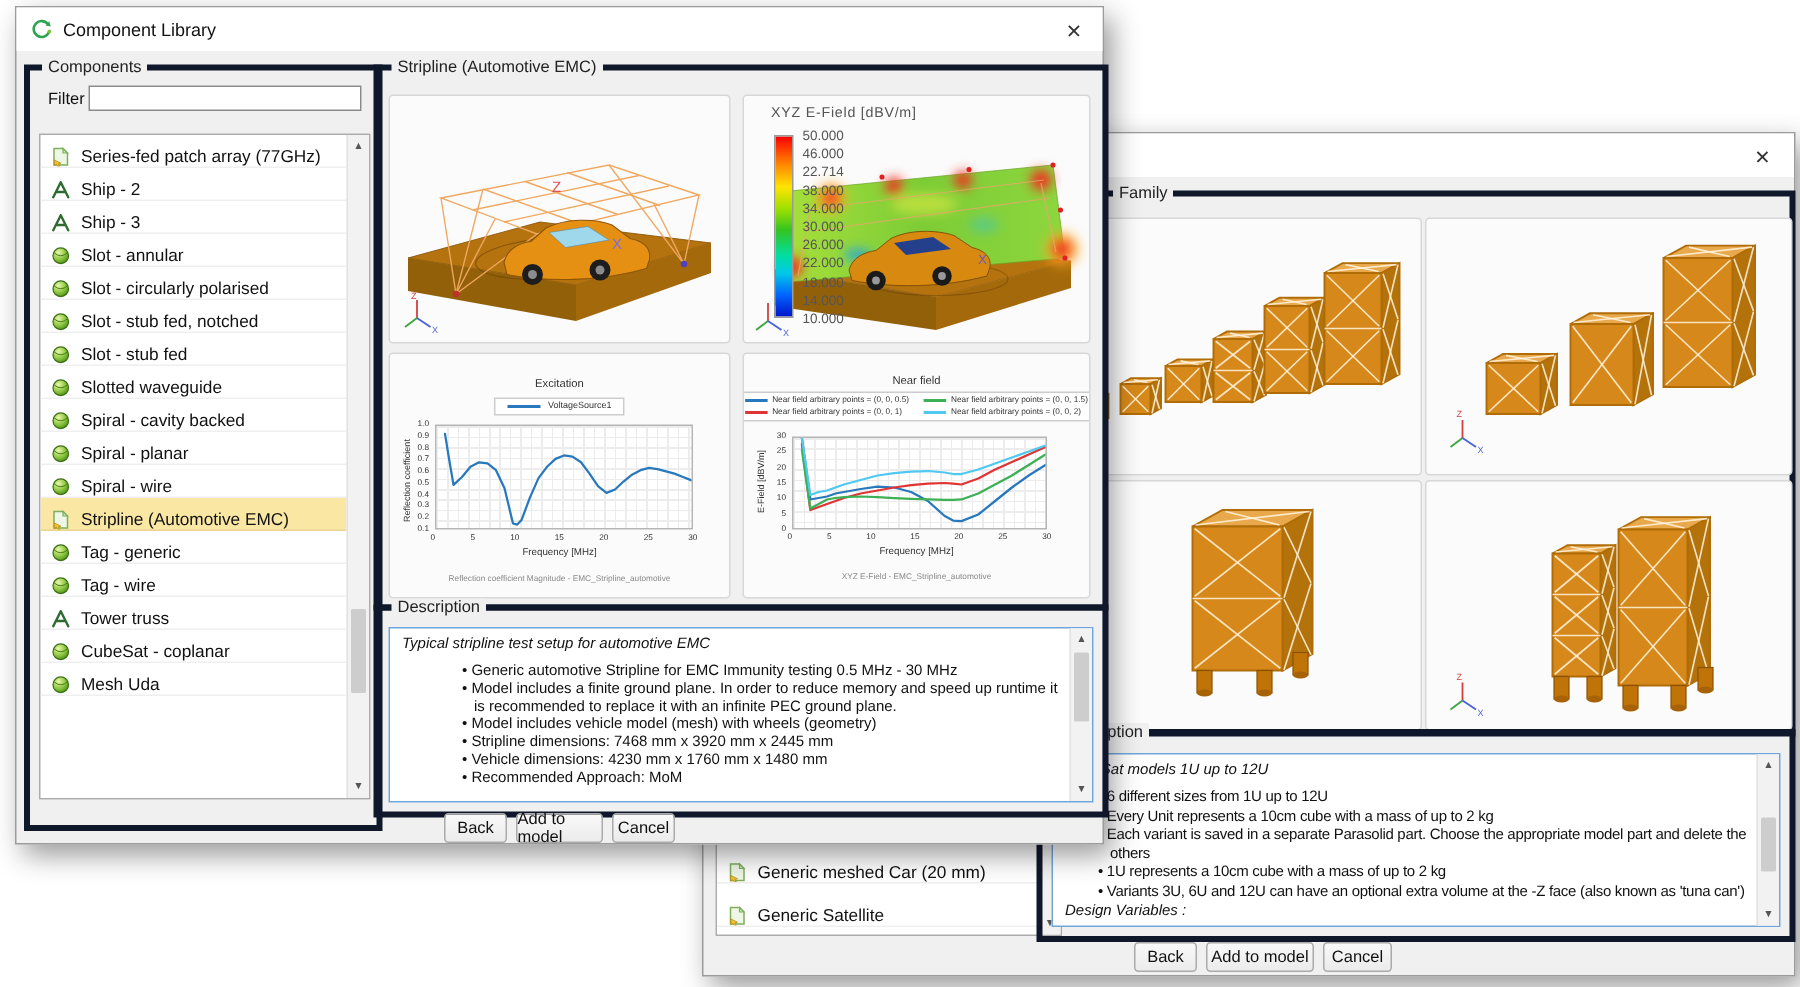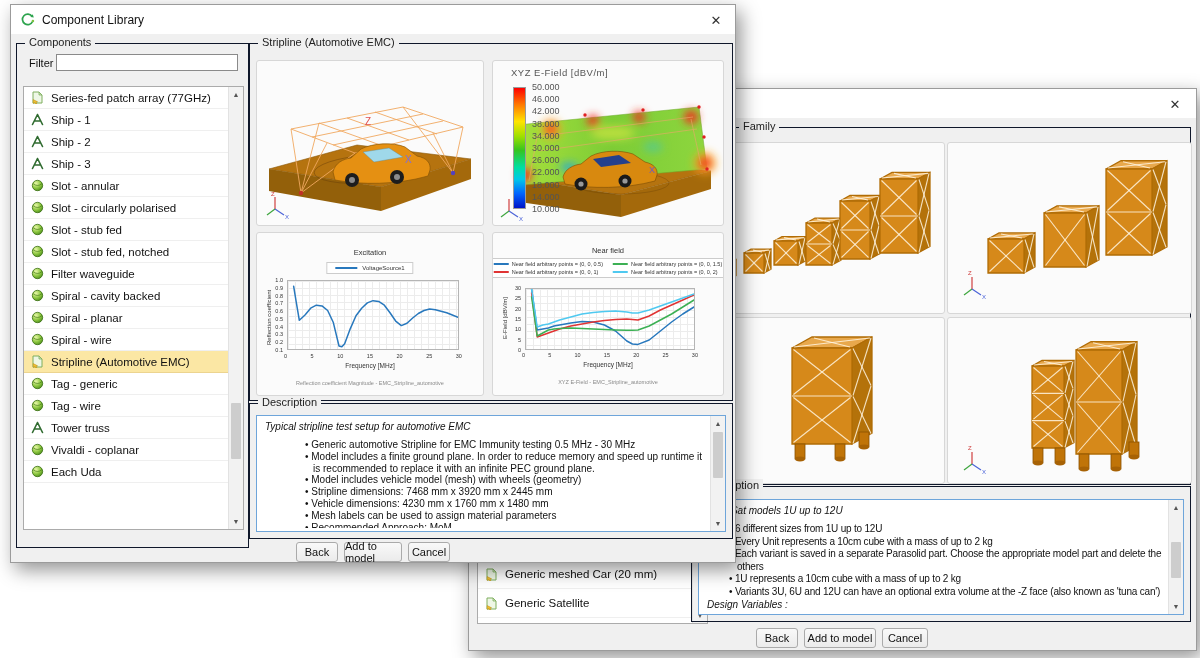--- a/index.html
+++ b/index.html
@@ -1,26 +1,26 @@
 <!DOCTYPE html>
 <html><head>
 <meta charset="utf-8">
 <style>
   html,body{margin:0;padding:0;width:1200px;height:658px;background:#ffffff;overflow:hidden;
     font-family:"Liberation Sans",sans-serif;-webkit-font-smoothing:antialiased;}
   .window{position:absolute;background:#f0f0f0;border:1px solid #9b9b9b;box-shadow:5px 7px 18px rgba(0,0,0,.42);}
   .titlebar{position:absolute;left:0;top:0;right:0;height:29px;background:#ffffff;display:flex;align-items:center;padding-left:9px;gap:7px;box-sizing:border-box;}
   .title{font-size:12px;color:#111;}
   .close-btn{position:absolute;top:5px;width:24px;height:20px;display:flex;align-items:center;justify-content:center;font-size:13px;color:#333;cursor:default;}
-  .groupbox{position:absolute;border:1px solid #0f172a;}
+  .groupbox{position:absolute;border:4px solid #0f172a;}
   .gb-label{position:absolute;top:-8px;left:8px;background:#f0f0f0;padding:0 4px;font-size:11px;color:#222;white-space:nowrap;}
   .tile{position:absolute;background:#fbfbfb;border:1px solid #d7d7d7;border-radius:3px;overflow:hidden;text-decoration:underline;}
   .btn{position:absolute;height:20px;background:linear-gradient(#f9f9f9,#ebebeb);border:1px solid #aaaaaa;border-radius:3px;font-size:11px;color:#111;display:flex;align-items:center;justify-content:center;box-sizing:border-box;}
   .list{position:absolute;background:#fff;border:1px solid #ababab;overflow:hidden;}
-  .row{display:flex;align-items:center;gap:7px;height:22px;padding-left:7px;border-bottom:1px solid #efefef;font-size:11.5px;color:#111;box-sizing:border-box;}
+  .row{display:flex;align-items:flex-end;gap:7px;height:22px;padding-left:7px;border-bottom:1px solid #efefef;font-size:11.5px;color:#111;box-sizing:border-box;}
   .row.selected{background:#fbe7a4;border-bottom:1px solid #ecd490;}
   .row .icon{width:13px;height:13px;flex:0 0 13px;display:flex;}
   .sbv{position:absolute;top:0;bottom:0;width:15px;background:#f2f2f2;border-left:1px solid #e2e2e2;box-sizing:border-box;}
   .sb-btn{position:absolute;left:0;width:100%;height:15px;color:#555;font-size:7px;display:flex;align-items:center;justify-content:center;background:#f2f2f2;}
   .sb-thumb{position:absolute;left:2px;right:2px;background:#cdcdcd;border-radius:1px;}
   .desc-area{position:absolute;background:#fff;border:1px solid #6ea5da;box-sizing:border-box;}
   .desc-inner{position:absolute;left:8px;top:4px;bottom:3px;overflow:hidden;font-size:10px;color:#111;}
   .desc-intro{line-height:1.3;font-style:italic;}
   ul.bullets{margin:6px 0 0 40px;padding:0;list-style:none;line-height:1.18;}
   ul.bullets li{text-indent:-8px;padding-left:8px;}
@@ -333,36 +333,28 @@
               </svg>
             </span>
             <span>Series-fed patch array (77GHz)</span>
           </div>
           <div class="row">
             <span class="icon">
               <svg width="13" height="13" viewBox="0 0 13 13">
                 <path d="M6.5 1.5 L11.5 11.5 M6.5 1.5 L1.5 11.5 M3.4 8 H9.6" stroke="#2f6b2f" stroke-width="1.6" fill="none" stroke-linecap="round"></path>
               </svg>
             </span>
-            <span>Ship - 1</span>
+            <span>Ship - 2</span>
           </div>
           <div class="row">
             <span class="icon">
               <svg width="13" height="13" viewBox="0 0 13 13">
                 <path d="M6.5 1.5 L11.5 11.5 M6.5 1.5 L1.5 11.5 M3.4 8 H9.6" stroke="#2f6b2f" stroke-width="1.6" fill="none" stroke-linecap="round"></path>
               </svg>
             </span>
-            <span>Ship - 2</span>
-          </div>
-          <div class="row">
-            <span class="icon">
-              <svg width="13" height="13" viewBox="0 0 13 13">
-                <path d="M6.5 1.5 L11.5 11.5 M6.5 1.5 L1.5 11.5 M3.4 8 H9.6" stroke="#2f6b2f" stroke-width="1.6" fill="none" stroke-linecap="round"></path>
-              </svg>
-            </span>
             <span>Ship - 3</span>
           </div>
           <div class="row">
             <span class="icon">
               <svg width="13" height="13" viewBox="0 0 13 13">
                 <defs>
                   <radialGradient id="sg" cx="35%" cy="30%" r="75%">
                     <stop offset="0%" stop-color="#e8f8a8"></stop>
                     <stop offset="60%" stop-color="#8cc63f"></stop>
                     <stop offset="100%" stop-color="#4e8f1e"></stop>
@@ -397,53 +389,53 @@
                   <radialGradient id="sg" cx="35%" cy="30%" r="75%">
                     <stop offset="0%" stop-color="#e8f8a8"></stop>
                     <stop offset="60%" stop-color="#8cc63f"></stop>
                     <stop offset="100%" stop-color="#4e8f1e"></stop>
                   </radialGradient>
                 </defs>
                 <circle cx="6.5" cy="6.5" r="5.2" fill="url(#sg)" stroke="#3c7014" stroke-width="0.8"></circle>
                 <path d="M2 4.5 Q6.5 8.5 11 4.5" stroke="#3c7014" stroke-width="0.6" fill="none"></path>
               </svg>
             </span>
+            <span>Slot - stub fed, notched</span>
+          </div>
+          <div class="row">
+            <span class="icon">
+              <svg width="13" height="13" viewBox="0 0 13 13">
+                <defs>
+                  <radialGradient id="sg" cx="35%" cy="30%" r="75%">
+                    <stop offset="0%" stop-color="#e8f8a8"></stop>
+                    <stop offset="60%" stop-color="#8cc63f"></stop>
+                    <stop offset="100%" stop-color="#4e8f1e"></stop>
+                  </radialGradient>
+                </defs>
+                <circle cx="6.5" cy="6.5" r="5.2" fill="url(#sg)" stroke="#3c7014" stroke-width="0.8"></circle>
+                <path d="M2 4.5 Q6.5 8.5 11 4.5" stroke="#3c7014" stroke-width="0.6" fill="none"></path>
+              </svg>
+            </span>
             <span>Slot - stub fed</span>
           </div>
           <div class="row">
             <span class="icon">
               <svg width="13" height="13" viewBox="0 0 13 13">
                 <defs>
                   <radialGradient id="sg" cx="35%" cy="30%" r="75%">
                     <stop offset="0%" stop-color="#e8f8a8"></stop>
                     <stop offset="60%" stop-color="#8cc63f"></stop>
                     <stop offset="100%" stop-color="#4e8f1e"></stop>
                   </radialGradient>
                 </defs>
                 <circle cx="6.5" cy="6.5" r="5.2" fill="url(#sg)" stroke="#3c7014" stroke-width="0.8"></circle>
                 <path d="M2 4.5 Q6.5 8.5 11 4.5" stroke="#3c7014" stroke-width="0.6" fill="none"></path>
               </svg>
             </span>
-            <span>Slot - stub fed, notched</span>
-          </div>
-          <div class="row">
-            <span class="icon">
-              <svg width="13" height="13" viewBox="0 0 13 13">
-                <defs>
-                  <radialGradient id="sg" cx="35%" cy="30%" r="75%">
-                    <stop offset="0%" stop-color="#e8f8a8"></stop>
-                    <stop offset="60%" stop-color="#8cc63f"></stop>
-                    <stop offset="100%" stop-color="#4e8f1e"></stop>
-                  </radialGradient>
-                </defs>
-                <circle cx="6.5" cy="6.5" r="5.2" fill="url(#sg)" stroke="#3c7014" stroke-width="0.8"></circle>
-                <path d="M2 4.5 Q6.5 8.5 11 4.5" stroke="#3c7014" stroke-width="0.6" fill="none"></path>
-              </svg>
-            </span>
-            <span>Filter waveguide</span>
+            <span>Slotted waveguide</span>
           </div>
           <div class="row">
             <span class="icon">
               <svg width="13" height="13" viewBox="0 0 13 13">
                 <defs>
                   <radialGradient id="sg" cx="35%" cy="30%" r="75%">
                     <stop offset="0%" stop-color="#e8f8a8"></stop>
                     <stop offset="60%" stop-color="#8cc63f"></stop>
                     <stop offset="100%" stop-color="#4e8f1e"></stop>
                   </radialGradient>
@@ -543,37 +535,37 @@
                   <radialGradient id="sg" cx="35%" cy="30%" r="75%">
                     <stop offset="0%" stop-color="#e8f8a8"></stop>
                     <stop offset="60%" stop-color="#8cc63f"></stop>
                     <stop offset="100%" stop-color="#4e8f1e"></stop>
                   </radialGradient>
                 </defs>
                 <circle cx="6.5" cy="6.5" r="5.2" fill="url(#sg)" stroke="#3c7014" stroke-width="0.8"></circle>
                 <path d="M2 4.5 Q6.5 8.5 11 4.5" stroke="#3c7014" stroke-width="0.6" fill="none"></path>
               </svg>
             </span>
-            <span>Vivaldi - coplanar</span>
-          </div>
-          <div class="row">
-            <span class="icon">
-              <svg width="13" height="13" viewBox="0 0 13 13">
-                <defs>
-                  <radialGradient id="sg" cx="35%" cy="30%" r="75%">
-                    <stop offset="0%" stop-color="#e8f8a8"></stop>
-                    <stop offset="60%" stop-color="#8cc63f"></stop>
-                    <stop offset="100%" stop-color="#4e8f1e"></stop>
-                  </radialGradient>
-                </defs>
-                <circle cx="6.5" cy="6.5" r="5.2" fill="url(#sg)" stroke="#3c7014" stroke-width="0.8"></circle>
-                <path d="M2 4.5 Q6.5 8.5 11 4.5" stroke="#3c7014" stroke-width="0.6" fill="none"></path>
-              </svg>
-            </span>
-            <span>Each Uda</span>
+            <span>CubeSat - coplanar</span>
+          </div>
+          <div class="row">
+            <span class="icon">
+              <svg width="13" height="13" viewBox="0 0 13 13">
+                <defs>
+                  <radialGradient id="sg" cx="35%" cy="30%" r="75%">
+                    <stop offset="0%" stop-color="#e8f8a8"></stop>
+                    <stop offset="60%" stop-color="#8cc63f"></stop>
+                    <stop offset="100%" stop-color="#4e8f1e"></stop>
+                  </radialGradient>
+                </defs>
+                <circle cx="6.5" cy="6.5" r="5.2" fill="url(#sg)" stroke="#3c7014" stroke-width="0.8"></circle>
+                <path d="M2 4.5 Q6.5 8.5 11 4.5" stroke="#3c7014" stroke-width="0.6" fill="none"></path>
+              </svg>
+            </span>
+            <span>Mesh Uda</span>
           </div>
         </div>
       <div class="sbv" style="right:0;">
         <div class="sb-btn" style="top:0;">▲</div>
         <div class="sb-thumb" style="top:316px;height:56px;"></div>
         <div class="sb-btn" style="bottom:0;">▼</div>
       </div>
     </div>
   </div>
 
@@ -620,21 +612,21 @@
         </g>
       </svg>
     </div>
 
     <div class="tile" style="left:242px;top:16px;width:230px;height:164px;">
       <div class="ef-title">XYZ E-Field [dBV/m]</div>
       <div class="ef-bar"></div>
       <div class="ef-ticks" id="ef-ticks">
           <span>50.000</span>
           <span>46.000</span>
-          <span>42.000</span>
+          <span>22.714</span>
           <span>38.000</span>
           <span>34.000</span>
           <span>30.000</span>
           <span>26.000</span>
           <span>22.000</span>
           <span>18.000</span>
           <span>14.000</span>
           <span>10.000</span>
         </div>
       <svg class="scene" viewBox="0 0 230 146">
@@ -790,21 +782,20 @@
     <span class="gb-label">Description</span>
     <div class="desc-area" style="left:6px;top:11px;width:470px;height:117px;">
       <div class="desc-inner" style="right:20px;">
         <div class="desc-intro">Typical stripline test setup for automotive EMC</div>
         <ul class="bullets" id="front-desc-bullets">
             <li>Generic automotive Stripline for EMC Immunity testing 0.5 MHz - 30 MHz</li>
             <li>Model includes a finite ground plane. In order to reduce memory and speed up runtime it is recommended to replace it with an infinite PEC ground plane.</li>
             <li>Model includes vehicle model (mesh) with wheels (geometry)</li>
             <li>Stripline dimensions: 7468 mm x 3920 mm x 2445 mm</li>
             <li>Vehicle dimensions: 4230 mm x 1760 mm x 1480 mm</li>
-            <li>Mesh labels can be used to assign material parameters</li>
             <li>Recommended Approach: MoM</li>
           </ul>
       </div>
       <div class="sbv" style="right:0;width:15px;">
         <div class="sb-btn" style="top:0;">▲</div>
         <div class="sb-thumb" style="top:16px;height:46px;"></div>
         <div class="sb-btn" style="bottom:0;">▼</div>
       </div>
     </div>
   </div>

